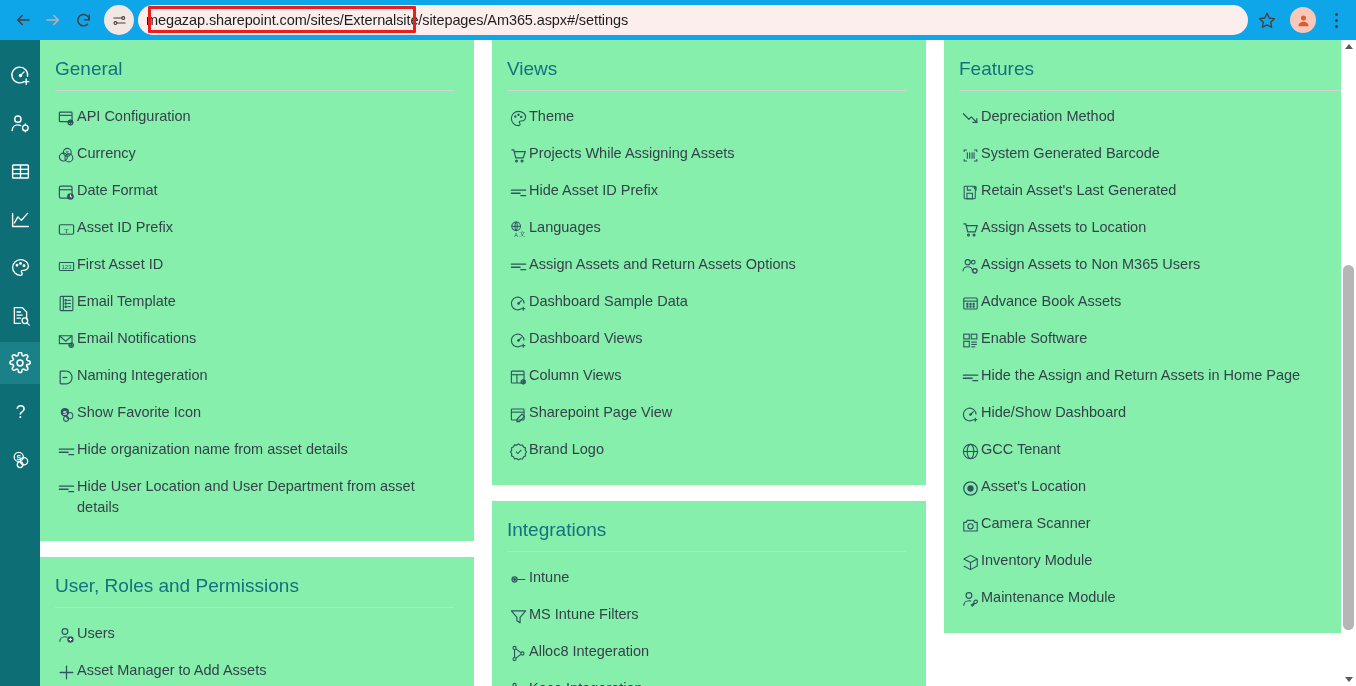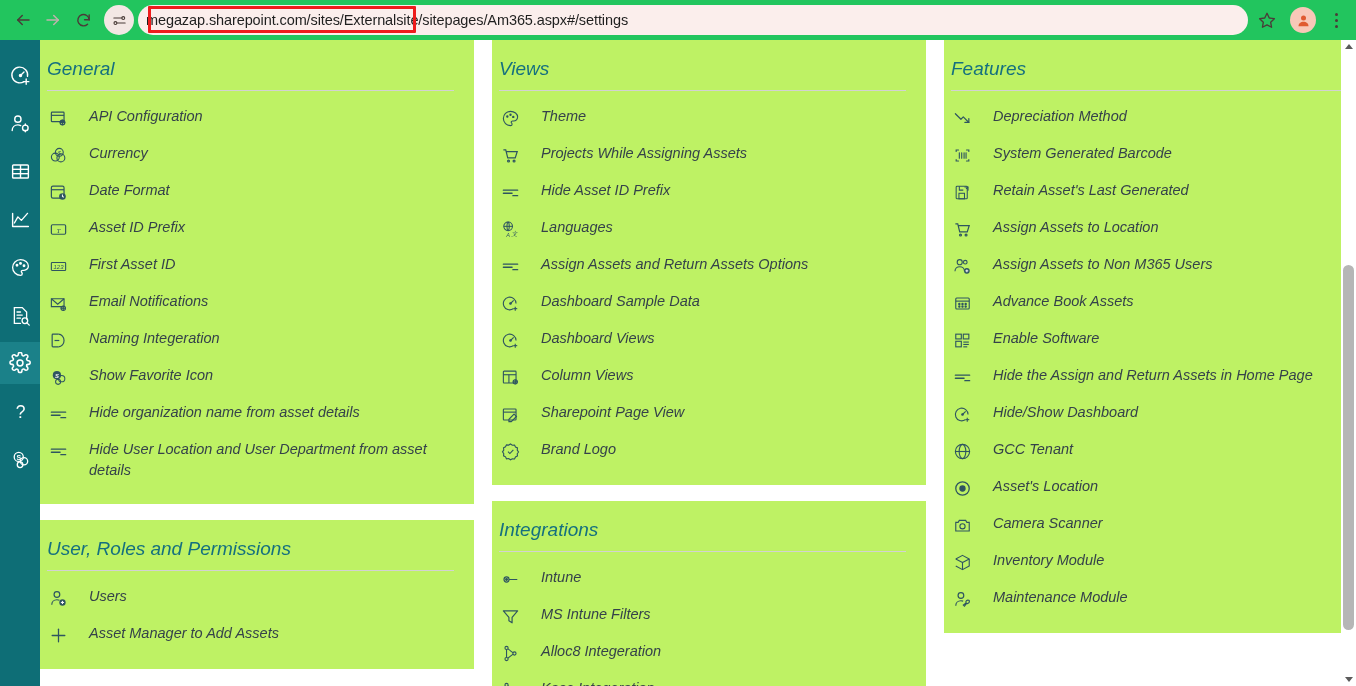--- a/index.html
+++ b/index.html
@@ -7,21 +7,21 @@
     width: 1356px; height: 686px;
     font-family: "Liberation Sans", sans-serif;
     background: #ffffff;
     overflow: hidden;
   }
 
   
   .browser-bar {
     position: absolute; top: 0; left: 0;
     width: 1356px; height: 40px;
-    background: #22c55e;
+    background: #0ea5e9;
     display: flex; align-items: center;
     padding: 0 8px;
   }
   .nav-btn {
     width: 30px; height: 30px;
     display: flex; align-items: center; justify-content: center;
     border-radius: 50%;
     flex: 0 0 auto;
   }
   .nav-btn svg { display: block; }
@@ -92,42 +92,40 @@
   .columns {
     display: flex;
     align-items: flex-start;
     gap: 18px;
     padding: 0 12px 0 0;
   }
   .col { width: 434px; flex: 0 0 auto; }
   .col-wide { width: 430px; }
 
   .card {
-    background: #bef264;
-    padding: 14px 20px 16px 7px;
+    background: #86efac;
+    padding: 14px 20px 16px 15px;
     margin-bottom: 16px;
-    font-style: italic;
   }
   .card-tall { min-height: 440px; }
 
   .sec-title {
     font-size: 19px;
     color: #15707f;
     font-weight: 400;
     padding: 4px 0 10px 0;
   }
   .sec-rule {
     height: 1px; background: #d2d2d2;
     margin-bottom: 8px;
   }
   .menu-item {
     display: flex;
     align-items: flex-start;
     padding: 7px 0 7px 0;
-    gap: 20px;
   }
   .mi-icon {
     width: 22px; height: 22px;
     flex: 0 0 auto;
     display: flex; align-items: center; justify-content: center;
     color: #2e5560;
     margin-top: 1px;
   }
   .mi-icon svg { display: block; }
   .mi-label {
@@ -340,20 +338,35 @@
             <svg width="19" height="19" viewBox="0 0 24 24" fill="none" stroke="#2e5560" stroke-width="1.4">
                 <rect x="3" y="7" width="18" height="10" rx="1"></rect>
                 <text x="12" y="15" font-size="7.5" fill="#2e5560" stroke="none" text-anchor="middle" font-family="Liberation Sans, sans-serif">123</text>
               </svg>
           </span>
           <span class="mi-label">First Asset ID</span>
         </div>
         <div class="menu-item">
           <span class="mi-icon">
             <svg width="19" height="19" viewBox="0 0 24 24" fill="none" stroke="#2e5560" stroke-width="1.4">
+                <rect x="4" y="3" width="16" height="18" rx="1.2"></rect>
+                <line x1="8" y1="3" x2="8" y2="21"></line>
+                <circle cx="11" cy="8" r=".9" fill="#2e5560"></circle>
+                <line x1="13" y1="8" x2="17.5" y2="8"></line>
+                <circle cx="11" cy="12" r=".9" fill="#2e5560"></circle>
+                <line x1="13" y1="12" x2="17.5" y2="12"></line>
+                <circle cx="11" cy="16" r=".9" fill="#2e5560"></circle>
+                <line x1="13" y1="16" x2="17.5" y2="16"></line>
+              </svg>
+          </span>
+          <span class="mi-label">Email Template</span>
+        </div>
+        <div class="menu-item">
+          <span class="mi-icon">
+            <svg width="19" height="19" viewBox="0 0 24 24" fill="none" stroke="#2e5560" stroke-width="1.4">
                 <path d="M3 6h16v10H3z"></path>
                 <polyline points="3,6 11,13 19,6"></polyline>
                 <circle cx="18" cy="18" r="2.8"></circle>
                 <line x1="18" y1="14.8" x2="18" y2="21.2"></line>
                 <line x1="14.8" y1="18" x2="21.2" y2="18"></line>
               </svg>
           </span>
           <span class="mi-label">Email Notifications</span>
         </div>
         <div class="menu-item">

